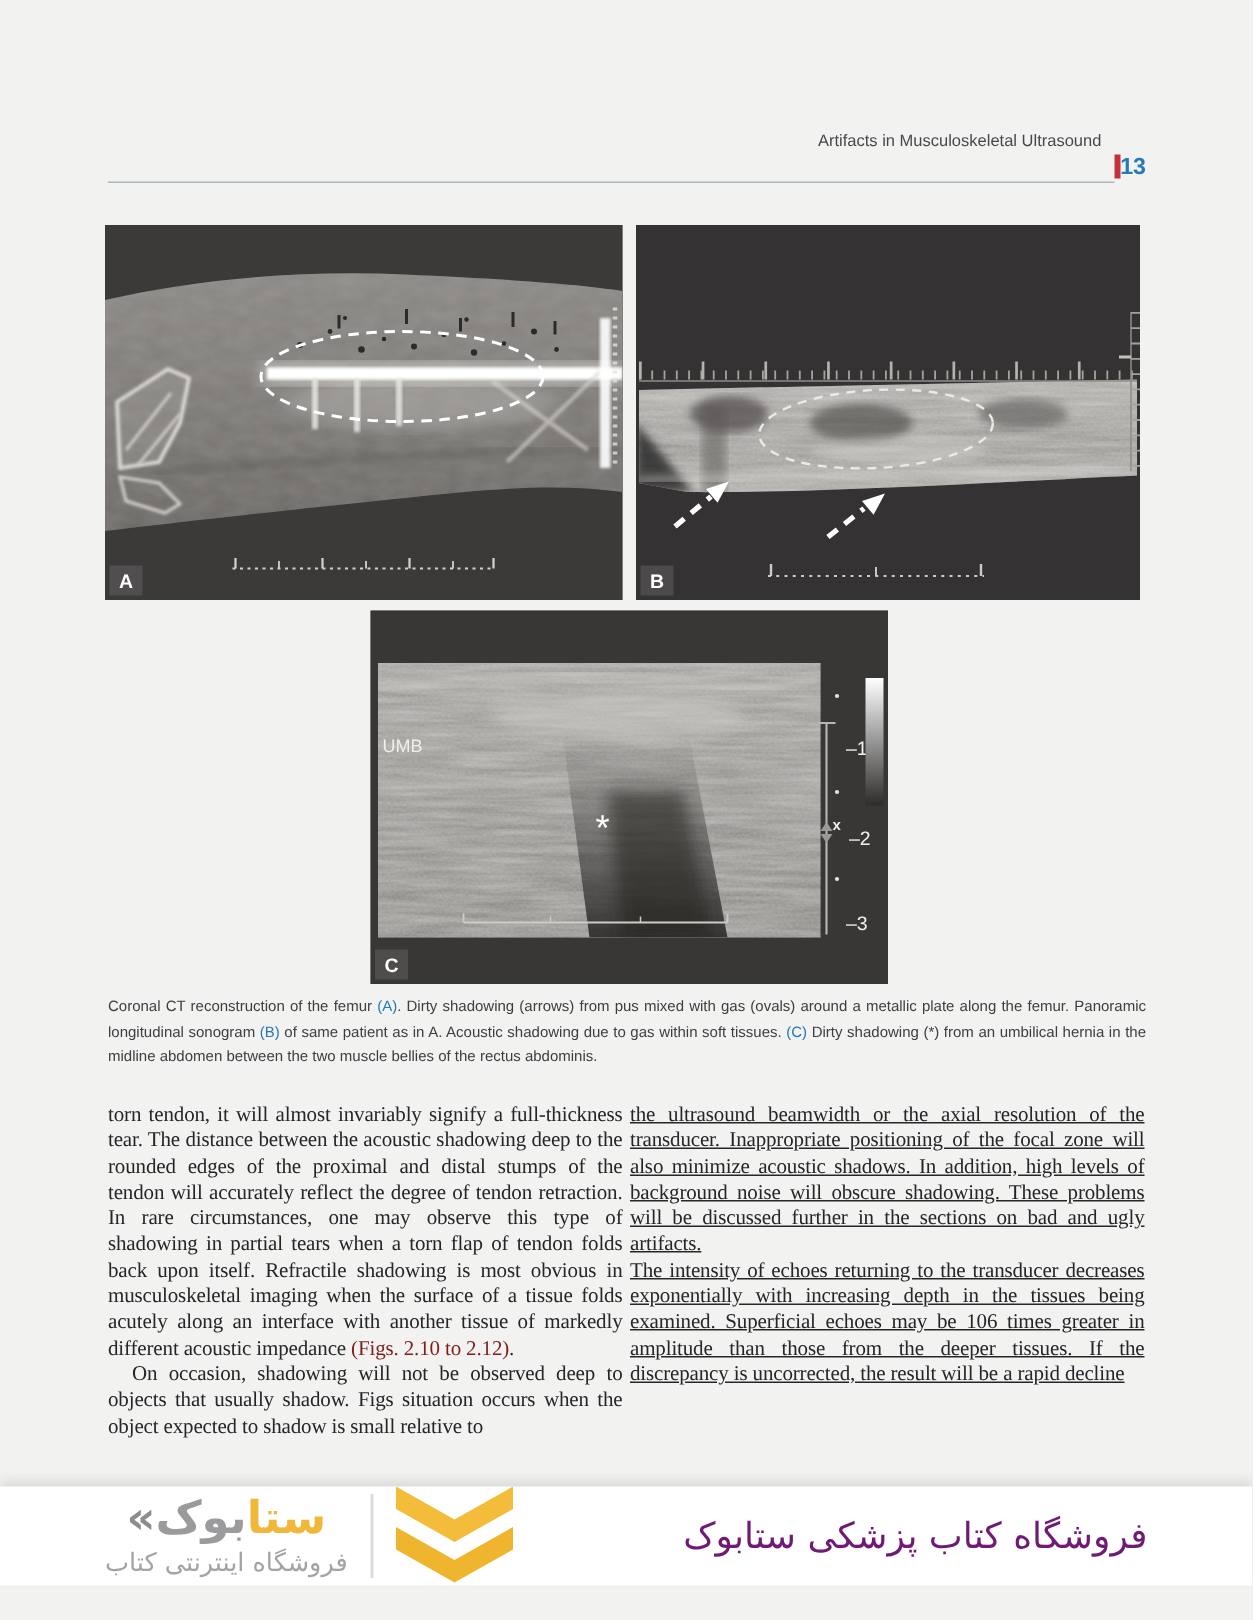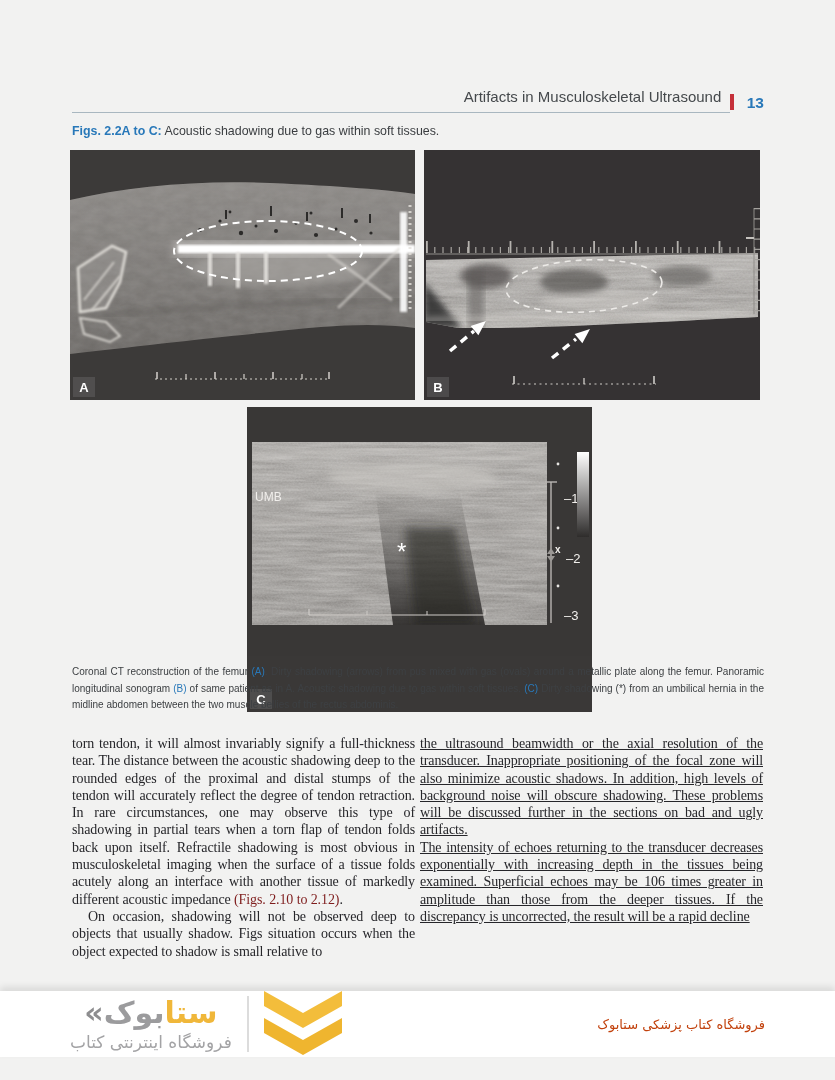--- a/index.html
+++ b/index.html
@@ -5,38 +5,38 @@
   html,body{margin:0;padding:0;}
   body{background:#e8e8e8;}
   .page{
     position:relative; width:835px; height:1080px; overflow:hidden;
     background:#f2f2f1;
     font-family:"Liberation Sans", sans-serif;
     color:#26262a;
   }
   
   .runhead{position:absolute; left:72px; top:88px; width:692px; display:flex; align-items:flex-end;}
-  .rh-title{flex:1; text-align:right; font-size:15px; color:#45494c;
-            padding-bottom:7px; padding-right:9px; border-bottom:1.5px solid #a9b7c0;}
+  .rh-title{flex:1; text-align:right; font-size:11px; color:#45494c;
+            padding-bottom:21px; padding-right:9px; border-bottom:1.5px solid #a9b7c0;}
   .rh-bar{width:3.5px; height:16px; background:#c5303a; margin-bottom:3px;}
-  .rh-num{font-size:15.5px; font-weight:bold; color:#2878b9; margin-left:13px; margin-bottom:1px;}
+  .rh-num{font-size:15.5px; font-weight:bold; color:#2878b9; margin-left:0; margin-bottom:1px;}
   
   .figheading{position:absolute; left:72px; top:124px; width:692px; font-size:12.4px; color:#3a3d40;}
   .figheading b{color:#2878b9;}
   
   .panel{position:absolute; background:#3a3837;}
   .panel svg{display:block;}
   .panel-letter{
     position:absolute; left:3px; bottom:3px; width:22px; height:20px;
     background:rgba(105,105,105,0.45); color:#ffffff; font-weight:bold; font-size:13px;
     display:flex; align-items:center; justify-content:center;
   }
   #panelA{left:70px; top:150px; width:345px; height:250px;}
   #panelB{left:424px; top:150px; width:336px; height:250px;}
-  #panelC{left:247px; top:407px; width:345px; height:305px;}
+  #panelC{left:247px; top:407px; width:345px; height:249px;}
   
   .figcaption{position:absolute; left:72px; top:664px; width:692px;
     font-size:10px; line-height:16.6px; color:#3d4043; text-align:justify;}
   .figcaption .ref{color:#2878b9;}
   
   .col{position:absolute; top:735px; width:343px;
     font-family:"Liberation Serif", serif; font-size:14px; line-height:17.3px;
     color:#26262a; text-align:justify; letter-spacing:-0.1px;}
   #colL{left:72px;} #colR{left:420px;text-decoration:underline;}
   .col p{margin:0;}
@@ -51,21 +51,21 @@
     padding:0 70px; box-sizing:border-box;
     font-family:"DejaVu Sans", sans-serif;}
   .logo-group{display:flex; align-items:center; gap:15px;}
   .logo-textcol{display:flex; flex-direction:column; align-items:center;}
   .logo-word{direction:rtl; font-size:30px; font-weight:bold; line-height:32px; white-space:nowrap;}
   .logo-word .y{color:#f0b73a;} .logo-word .g{color:#9b9b9d;}
   .logo-word .chev{color:#8d8d8f; font-weight:bold;}
   .logo-sub{direction:rtl; font-size:17px; color:#a3a3a5; margin-top:3px; white-space:nowrap;}
   .logo-divider{width:2px; height:56px; background:#dcdcdc;}
   .right-group{display:flex; flex-direction:column; align-items:flex-end;}
-  .tagline{direction:rtl; font-size:13px; color:#c2410c; white-space:nowrap;}
+  .tagline{direction:rtl; font-size:24px; color:#701a75; white-space:nowrap;}
   .url{font-size:21px; font-weight:bold; letter-spacing:7px; color:#3b3b3d; margin-top:5px; white-space:nowrap;}
   .url .y{color:#f0b73a;}
 </style>
 </head>
 <body>
 
 <div class="page">
 
   <svg width="0" height="0" style="position:absolute">
     <defs>
@@ -92,21 +92,20 @@
         </filter>
     </defs>
   </svg>
 
   <div class="runhead">
     <div class="rh-title">Artifacts in Musculoskeletal Ultrasound</div>
     <div class="rh-bar"></div>
     <div class="rh-num">13</div>
   </div>
 
-  <div class="figheading"><b>Figs. 2.2A to C:</b><span> Acoustic shadowing due to gas within soft tissues.</span></div>
 
   <div class="panel" id="panelA">
     <svg width="345" height="250" viewBox="0 0 345 250">
       <rect x="0" y="0" width="345" height="250" fill="#3c3a39"></rect>
       <defs>
         <linearGradient id="ctBody" x1="0" y1="0" x2="0" y2="1">
           <stop offset="0" stop-color="#8a8784"></stop>
             <stop offset="0.55" stop-color="#7b7875"></stop>
             <stop offset="1" stop-color="#6a6764"></stop>
         </linearGradient>

